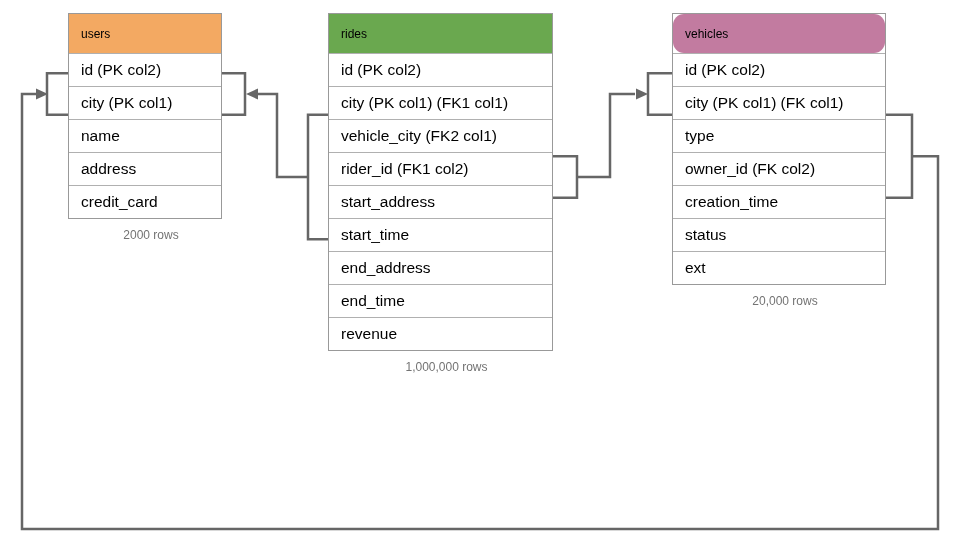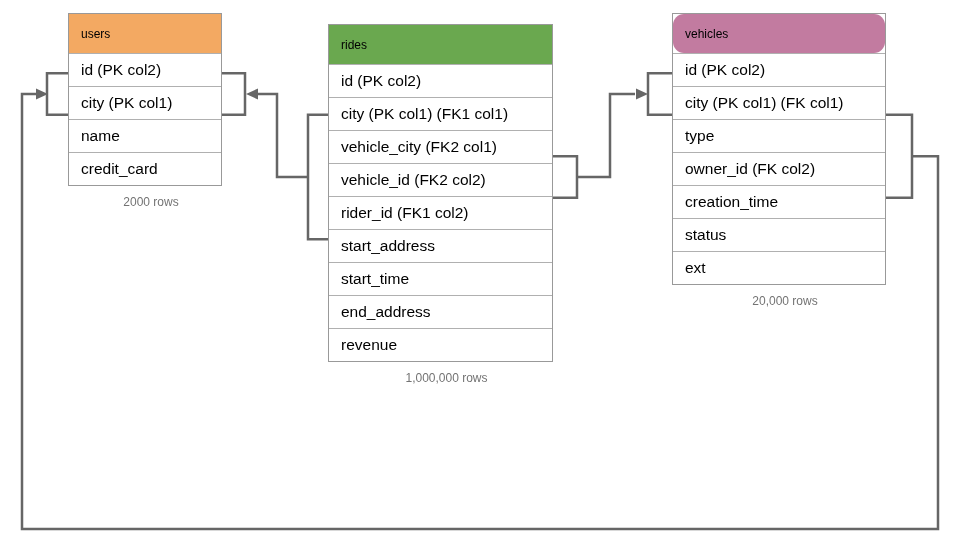--- a/index.html
+++ b/index.html
@@ -60,36 +60,37 @@
 <body>
 
 <div class="canvas">
 
   <div class="table-wrap" style="left:68px; top:13px; width:154px;">
     <div class="tbl-box">
       <div class="tbl-header" style="background: rgb(243, 169, 98);">users</div>
       <div class="tbl-row">id (PK col2)</div>
       <div class="tbl-row">city (PK col1)</div>
       <div class="tbl-row">name</div>
+      <div class="tbl-row">address</div>
       <div class="tbl-row">credit_card</div>
     </div>
     <div class="row-count">2000 rows</div>
   </div>
 
-  <div class="table-wrap" style="left:328px; top:13px; width:225px;margin-top:11px;">
+  <div class="table-wrap" style="left:328px; top:13px; width:225px;">
     <div class="tbl-box">
       <div class="tbl-header" style="background: rgb(106, 168, 79);">rides</div>
       <div class="tbl-row">id (PK col2)</div>
       <div class="tbl-row">city (PK col1) (FK1 col1)</div>
       <div class="tbl-row">vehicle_city (FK2 col1)</div>
-      <div class="tbl-row">vehicle_id (FK2 col2)</div>
       <div class="tbl-row">rider_id (FK1 col2)</div>
       <div class="tbl-row">start_address</div>
       <div class="tbl-row">start_time</div>
       <div class="tbl-row">end_address</div>
+      <div class="tbl-row">end_time</div>
       <div class="tbl-row">revenue</div>
     </div>
     <div class="row-count">1,000,000 rows</div>
   </div>
 
   <div class="table-wrap" style="left:672px; top:13px; width:214px;">
     <div class="tbl-box">
       <div class="tbl-header" style="background: rgb(194, 123, 160); border-radius: 11px;">vehicles</div>
       <div class="tbl-row">id (PK col2)</div>
       <div class="tbl-row">city (PK col1) (FK col1)</div>

